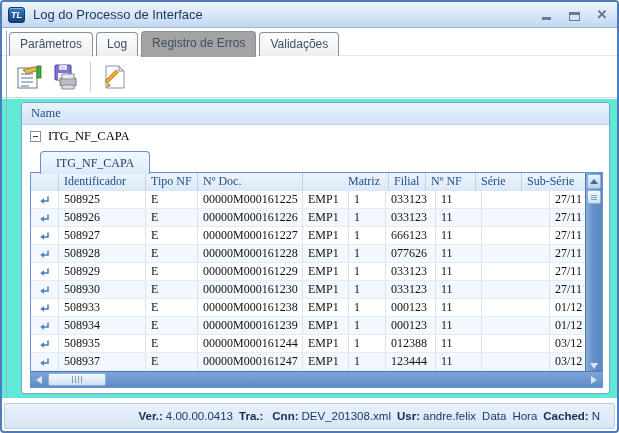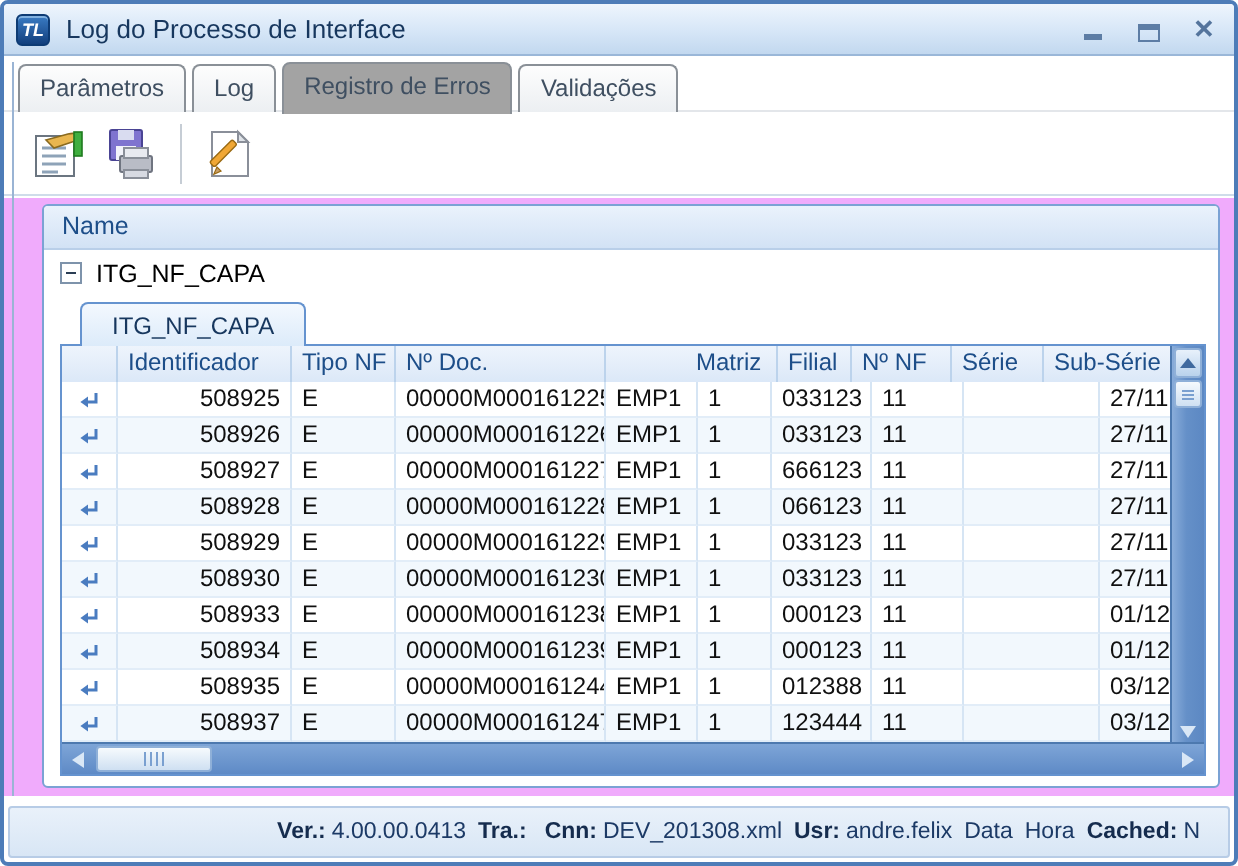--- a/index.html
+++ b/index.html
@@ -24,21 +24,21 @@
   .tab { border:1px solid #8a9097; border-bottom:none; border-radius:4px 4px 0 0; margin-right:3px;
     padding:4px 10px 5px; font-size:12px; color:#3f4f61; background:linear-gradient(#fdfdfd,#ecef f2); background:linear-gradient(#fdfdfd,#eceff2); position:relative; top:1px; }
   .tab.active { background:#a3a3a3; padding-bottom:7px; top:2px; z-index:2; }
 
   
   .toolbar { height:42px; display:flex; align-items:center; padding-left:10px; background:#fff; border-bottom:1px solid #cfdcea; }
   .tool-btn { width:36px; height:36px; display:flex; align-items:center; justify-content:center; }
   .tb-sep { width:1px; height:30px; background:#c6cdd5; margin:0 6px; }
 
   
-  .main { position:absolute; top:97px; left:0; right:0; bottom:33px; background:#f0abfc; }
+  .main { position:absolute; top:97px; left:0; right:0; bottom:33px; background:#5eead4;font-family:Liberation Serif, serif; }
   .groove-l { position:absolute; left:4px; top:-68px; bottom:0; width:1px; background:#9ab4d4; }
   .panel { position:absolute; left:19px; right:7px; top:3px; bottom:4px; border:1px solid #7ba2d4; border-radius:3px; background:#fff; overflow:hidden; }
   .name-header { height:22px; line-height:21px; padding-left:9px; font-size:12.5px; color:#1d4e89;
     background:linear-gradient(#eaf2fc,#d2e2f5); border-bottom:1px solid #b9cfe9; }
   .tree-row { height:23px; display:flex; align-items:center; padding-left:8px; }
   .expander { width:11px; height:11px; border:1px solid #7e93ab; background:#fff; position:relative; }
   .expander::after { content:""; position:absolute; left:2px; right:2px; top:4px; height:1px; background:#2b3e55; }
   .tree-label { margin-left:7px; font-size:12.5px; color:#000; }
 
   
@@ -48,21 +48,21 @@
     background:linear-gradient(#f3f8fe,#dcebfa); position:relative; top:1px; z-index:2; }
   .grid { position:absolute; top:22px; left:0; right:0; bottom:0; border:1px solid #6593cf; background:#fff; overflow:hidden; }
   .ghead { display:flex; height:22px; background:linear-gradient(#eef4fc,#d8e6f7); border-bottom:1px solid #b9cfe9; }
   .hcell { flex:none; height:18px; line-height:17px; padding:0 5px; font-size:12px; color:#1d4e89;
     border-right:1px solid #bcd3ec; white-space:nowrap; overflow:hidden; }
   .gbody { position:absolute; top:18px; left:0; right:17px; bottom:16px; overflow:hidden; }
   .grow { display:flex; height:18px; background:#fff; }
   .grow.alt { background:#f2f8fd; }
   .gcell { flex:none; height:18px; line-height:17px; padding:0 5px; font-size:12px; color:#101010;
     border-right:1px solid #d6e5f4; border-bottom:1px solid #e2edf8; white-space:nowrap; overflow:hidden; }
-  .gcell.num { text-align:right; }
+  .gcell.num { }
   .gcell.icon-cell { display:flex; align-items:center; justify-content:center; padding:0; }
 
   
   .vscroll { position:absolute; top:0; right:0; bottom:16px; width:17px;
     background:linear-gradient(90deg,#8aadda,#6590c8 45%,#5c88c3); border-left:1px solid #4d79af; }
   .v-up { height:15px; margin:1px; border-radius:2px; border:1px solid #8fb0d8;
     background:linear-gradient(#e8f1fb,#b9d2ec); display:flex; align-items:center; justify-content:center; }
   .tri-up { width:0; height:0; border-left:4px solid transparent; border-right:4px solid transparent; border-bottom:5px solid #3f699e; }
   .v-thumb { height:14px; margin:0 1px; border-radius:2px; border:1px solid #8fb0d8;
     background:linear-gradient(#f6fafd,#cfe0f2); display:flex; flex-direction:column; justify-content:center; gap:1px; padding:0 3px; }
@@ -228,21 +228,21 @@
                   <svg width="11" height="10" viewBox="0 0 11 10">
                     <path d="M9 1.5 v4.5 H4" stroke="#4a7cc0" stroke-width="1.5" fill="none"></path>
                     <path d="M5 3.2 L1.2 6 L5 8.8 z" fill="#4a7cc0"></path>
                   </svg>
                 </div>
                 <div class="gcell num" style="width: 87px;">508928</div>
                 <div class="gcell" style="width: 52px;">E</div>
                 <div class="gcell" style="width: 105px;">00000M000161228</div>
                 <div class="gcell" style="width: 46px;">EMP1</div>
                 <div class="gcell" style="width: 37px;">1</div>
-                <div class="gcell" style="width: 50px;">066123</div>
+                <div class="gcell" style="width: 50px;">077626</div>
                 <div class="gcell" style="width: 46px;">11</div>
                 <div class="gcell" style="width: 68px;"></div>
                 <div class="gcell" style="width: 40px;">27/11</div>
               </div>
               <div class="grow">
                 <div class="gcell icon-cell" style="width: 28px;">
                   <svg width="11" height="10" viewBox="0 0 11 10">
                     <path d="M9 1.5 v4.5 H4" stroke="#4a7cc0" stroke-width="1.5" fill="none"></path>
                     <path d="M5 3.2 L1.2 6 L5 8.8 z" fill="#4a7cc0"></path>
                   </svg>

